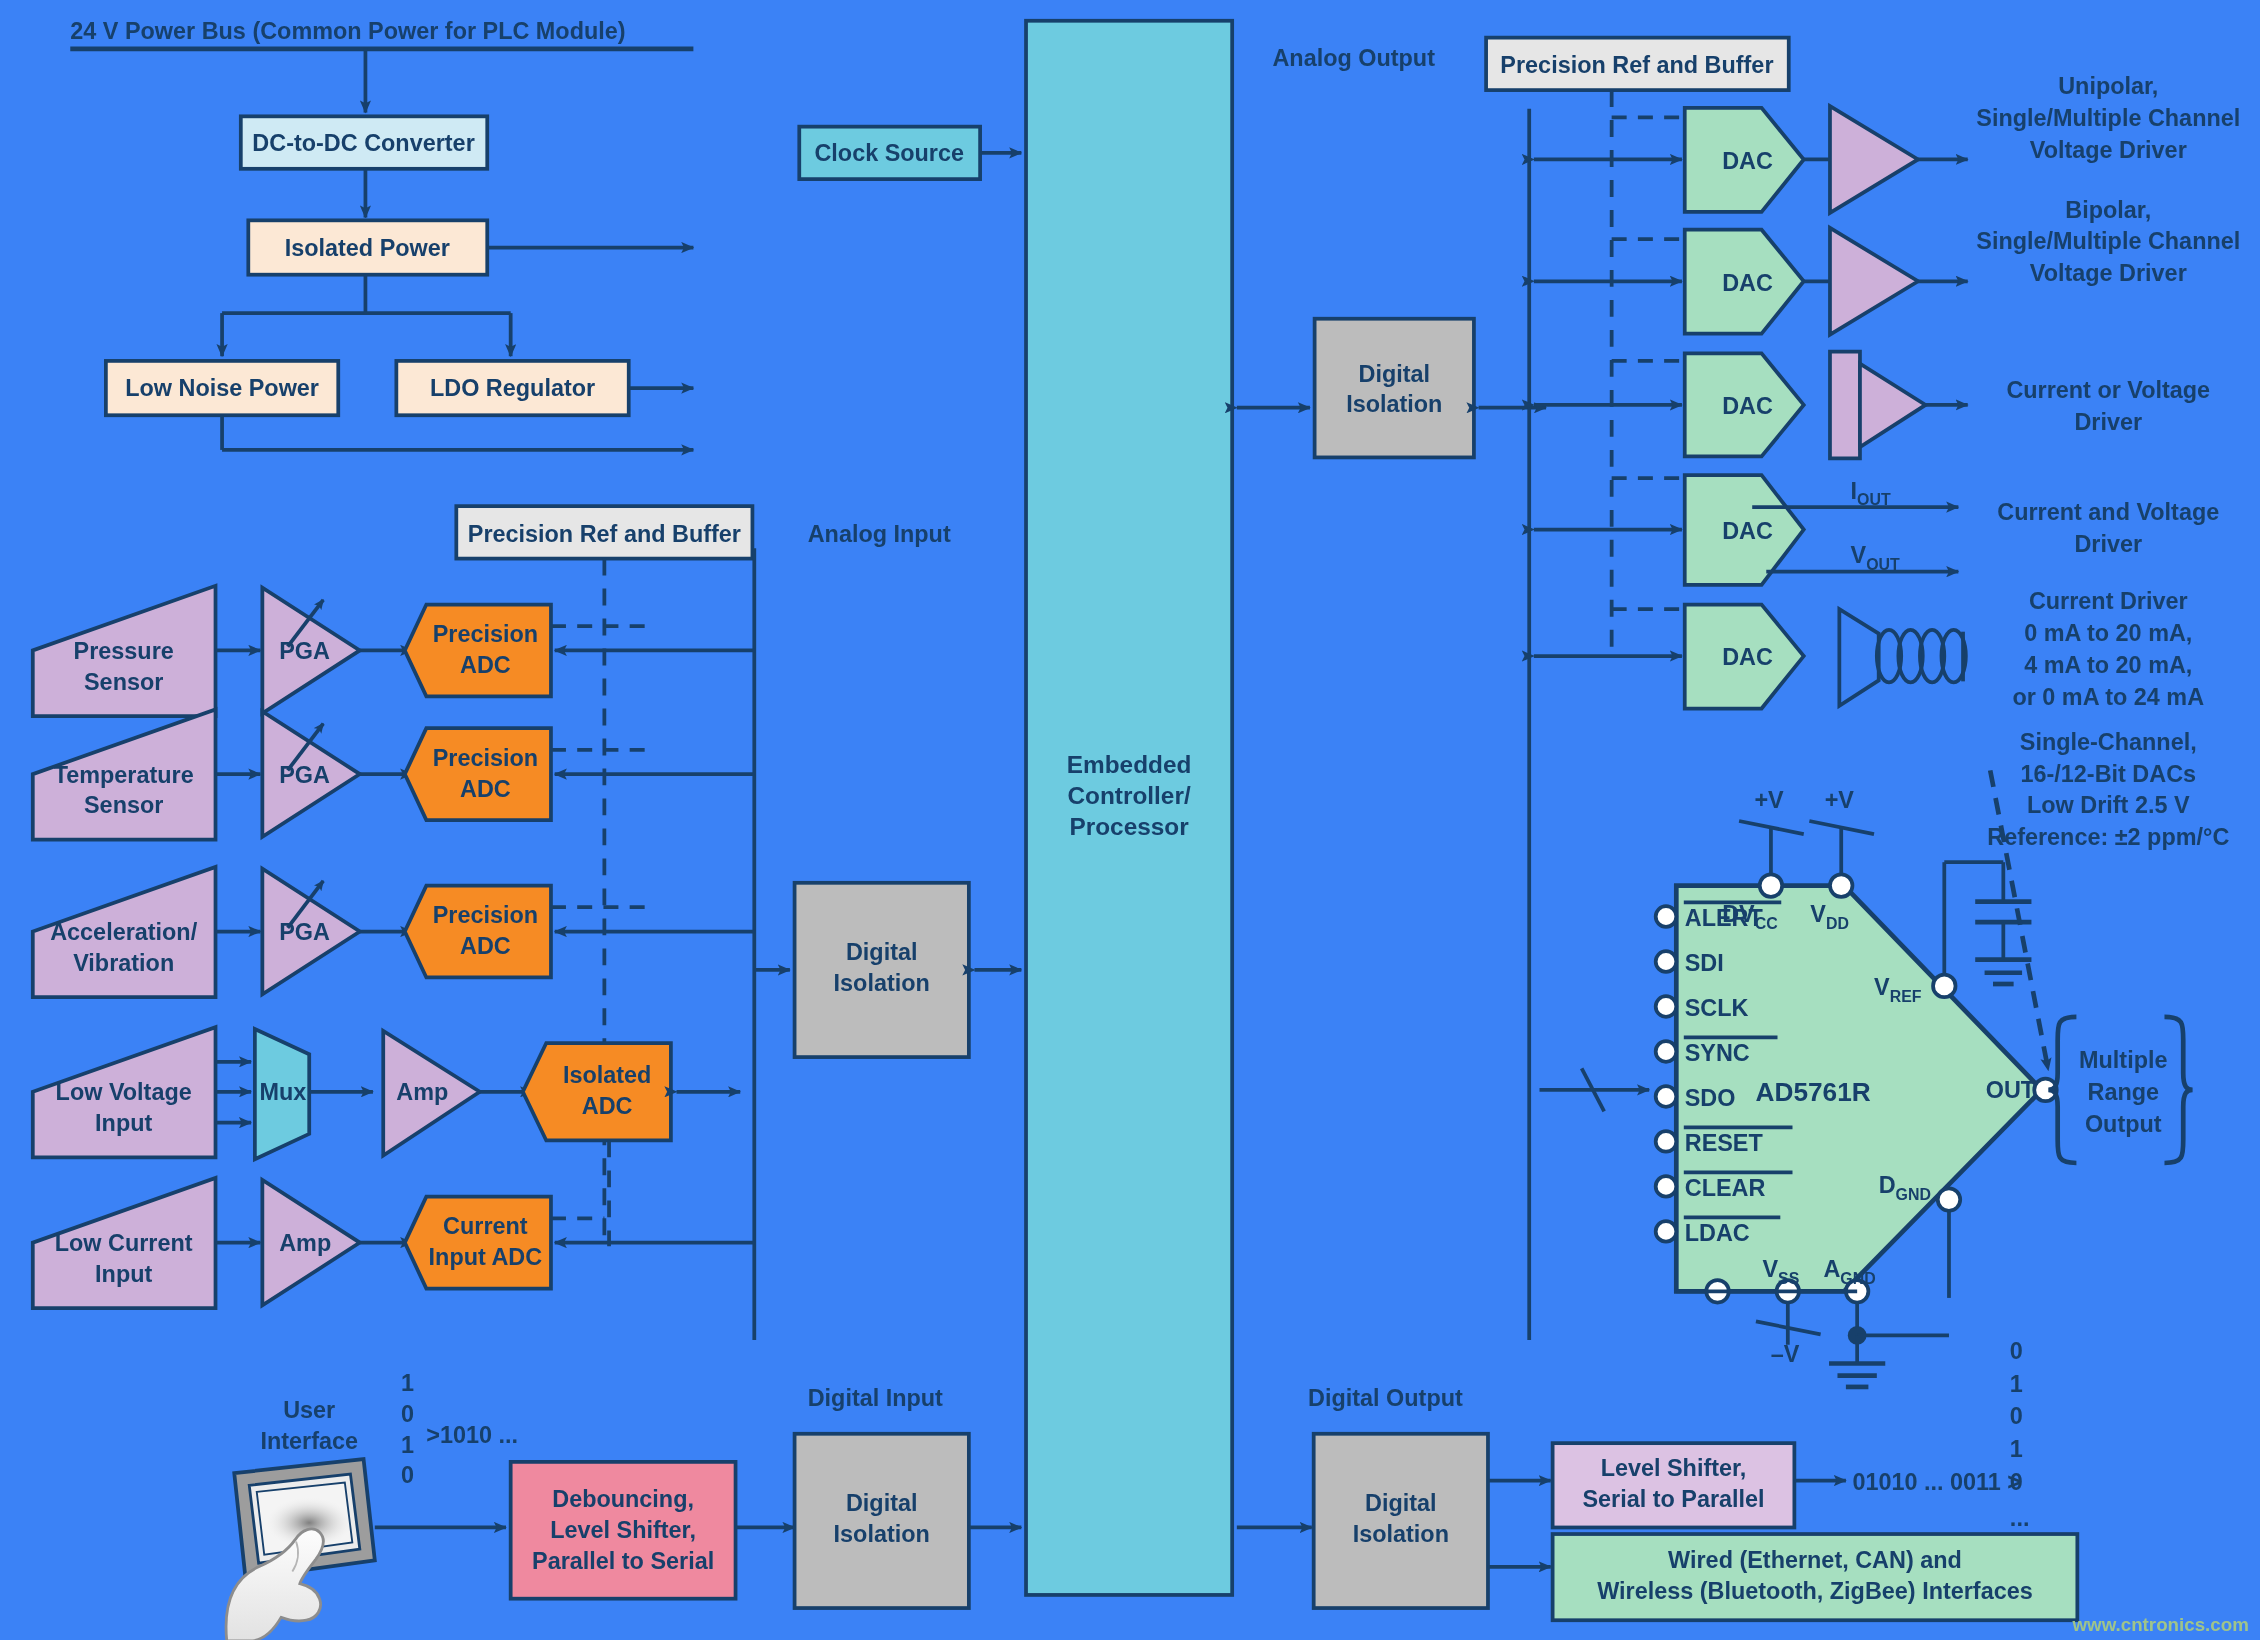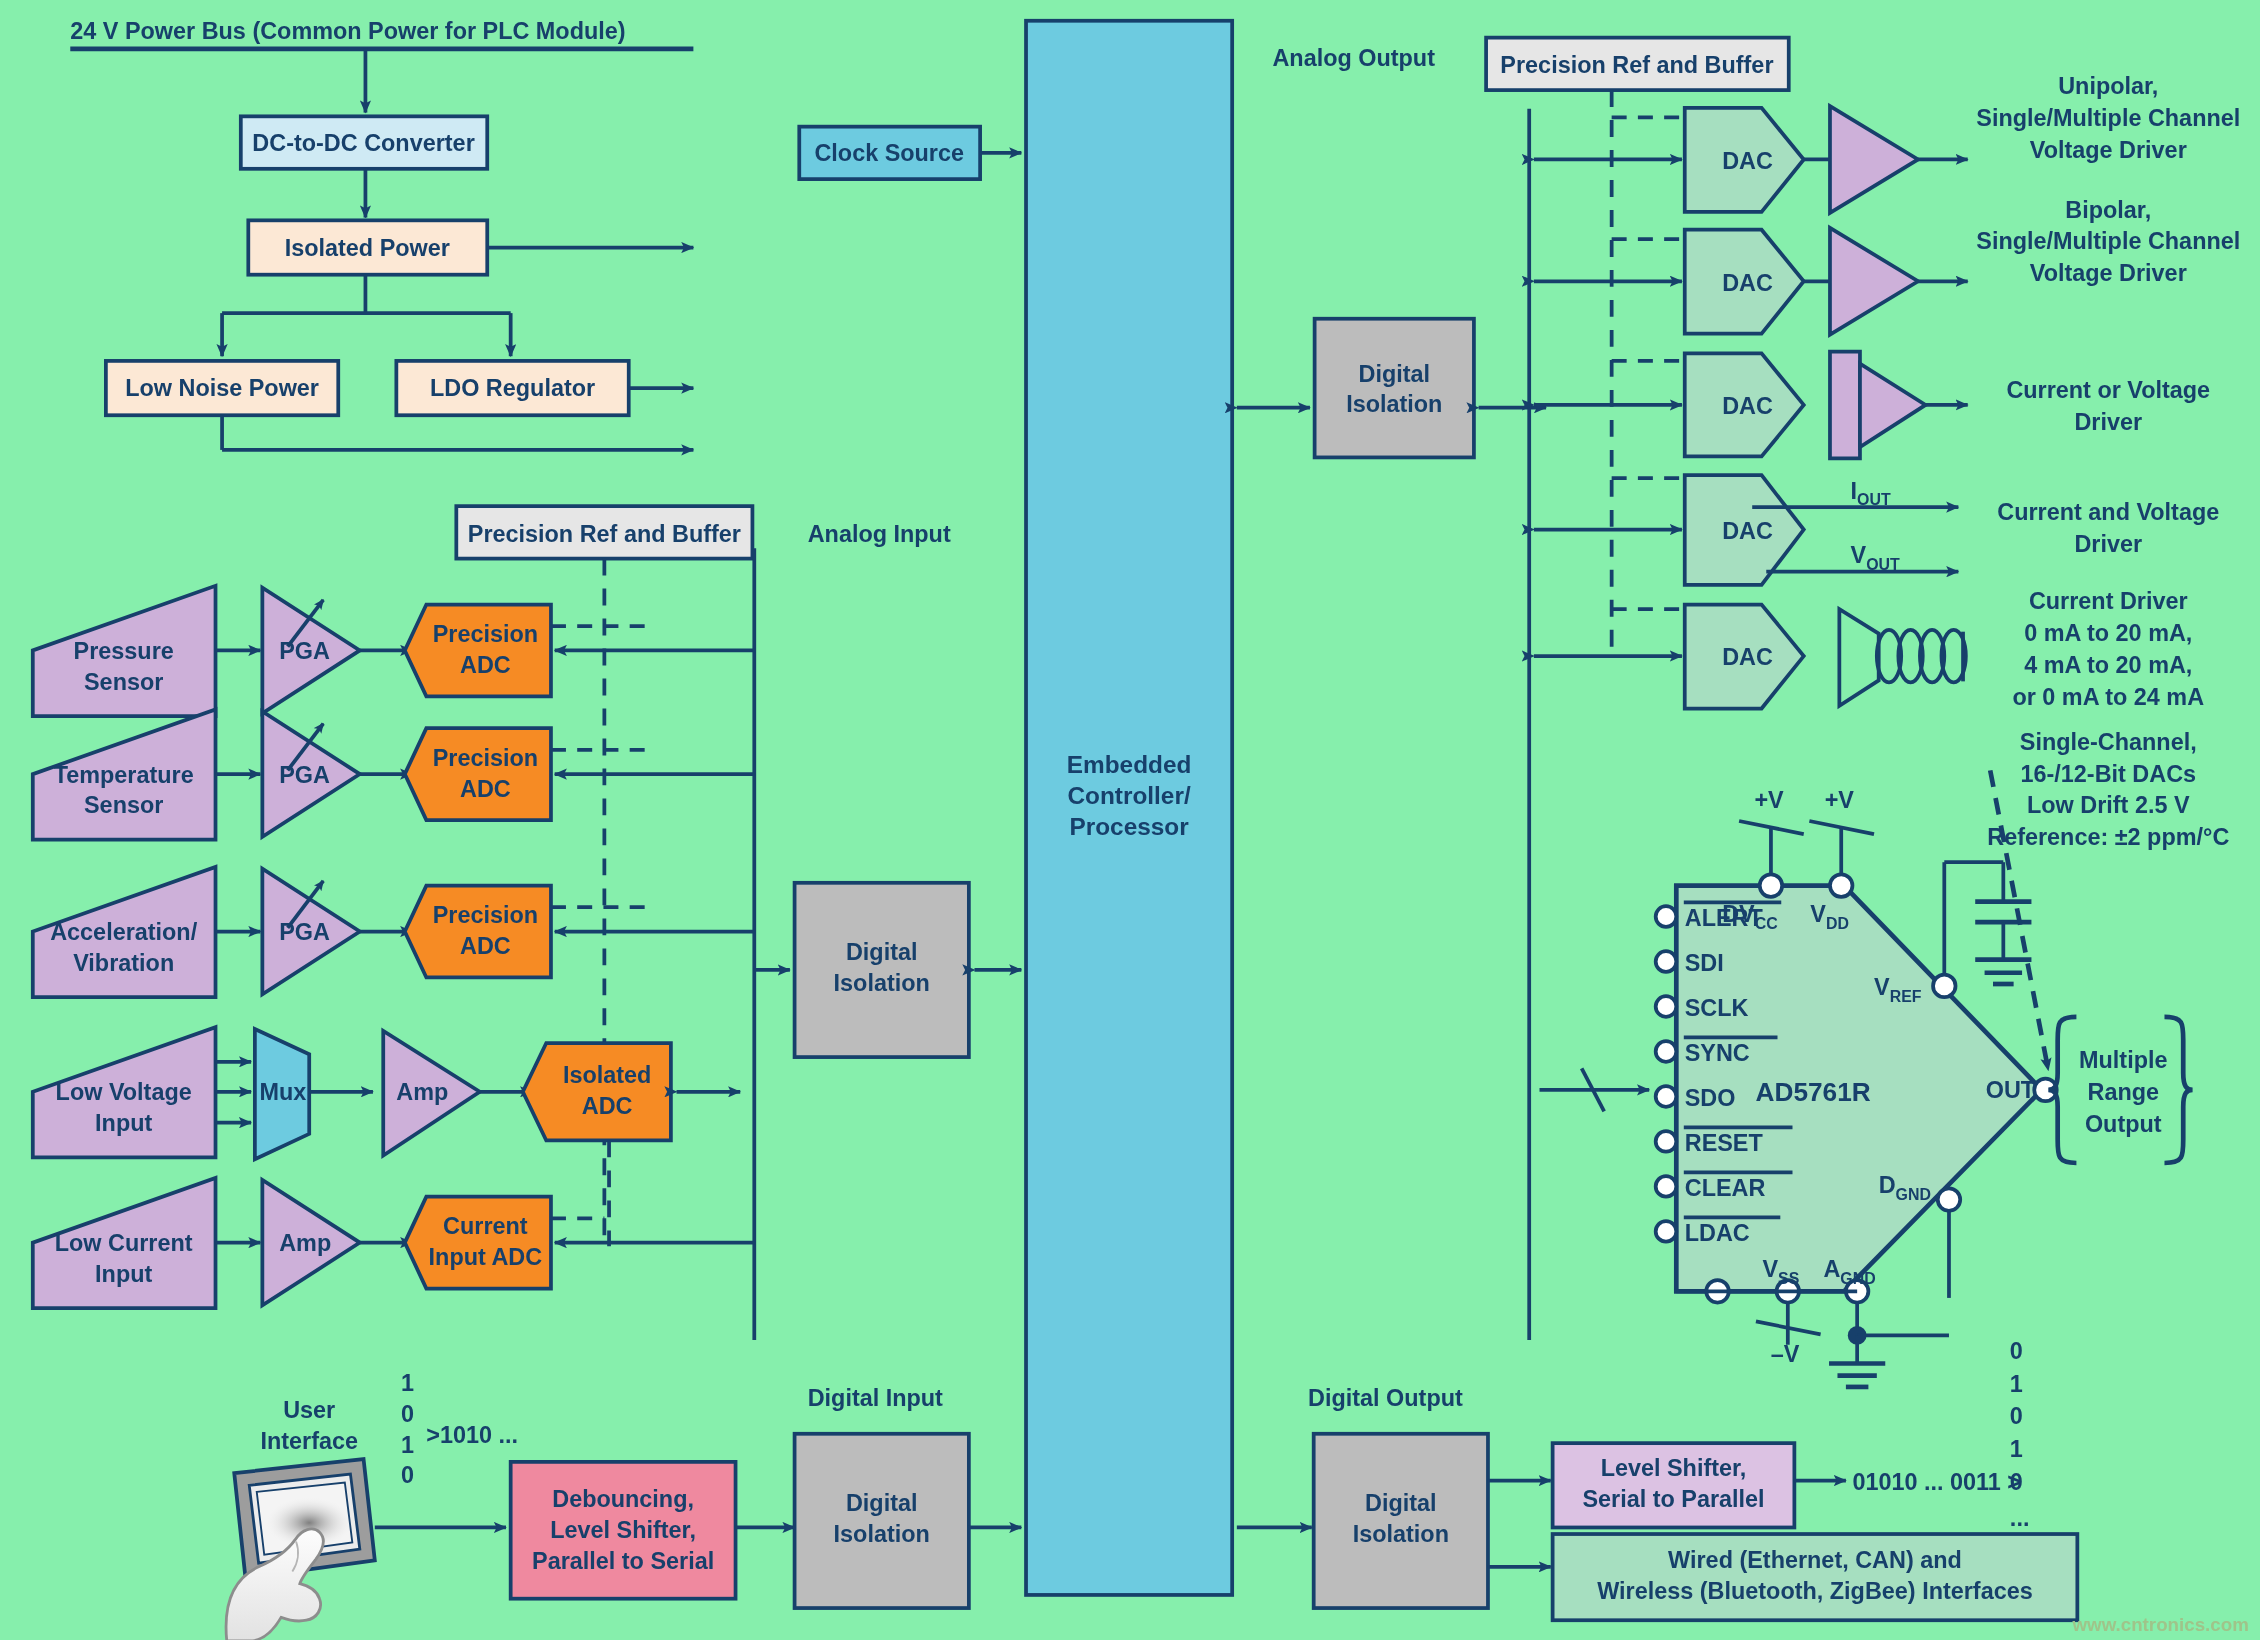--- a/index.html
+++ b/index.html
@@ -1,18 +1,18 @@
 <!DOCTYPE html>
 <html style="font-size:15px"><head>
 <meta charset="utf-8">
 <title>PLC Module Block Diagram</title>
 <style>
   html,body{margin:0;padding:0;background:#ffffff;}
   body{font-family:"Liberation Sans","DejaVu Sans",sans-serif;}
-  #stage{position:relative;width:2261px;height:1641px;background:#86efac;overflow:hidden;}
+  #stage{position:relative;width:2261px;height:1641px;background:#3b82f6;overflow:hidden;}
   svg#diagram{position:absolute;left:0;top:0;width:2261px;height:1641px;}
   .lbl{font-family:"Liberation Sans","DejaVu Sans",sans-serif;font-weight:bold;fill:#17406b;}
   .t25{font-size:25px;}
   .t26{font-size:26px;}
   .t28{font-size:28px;}
   .sub{font-size:17px;}
   .wm{font-size:20px;font-weight:bold;fill:#9fc48a;}
 </style>
 </head>
 <body>

